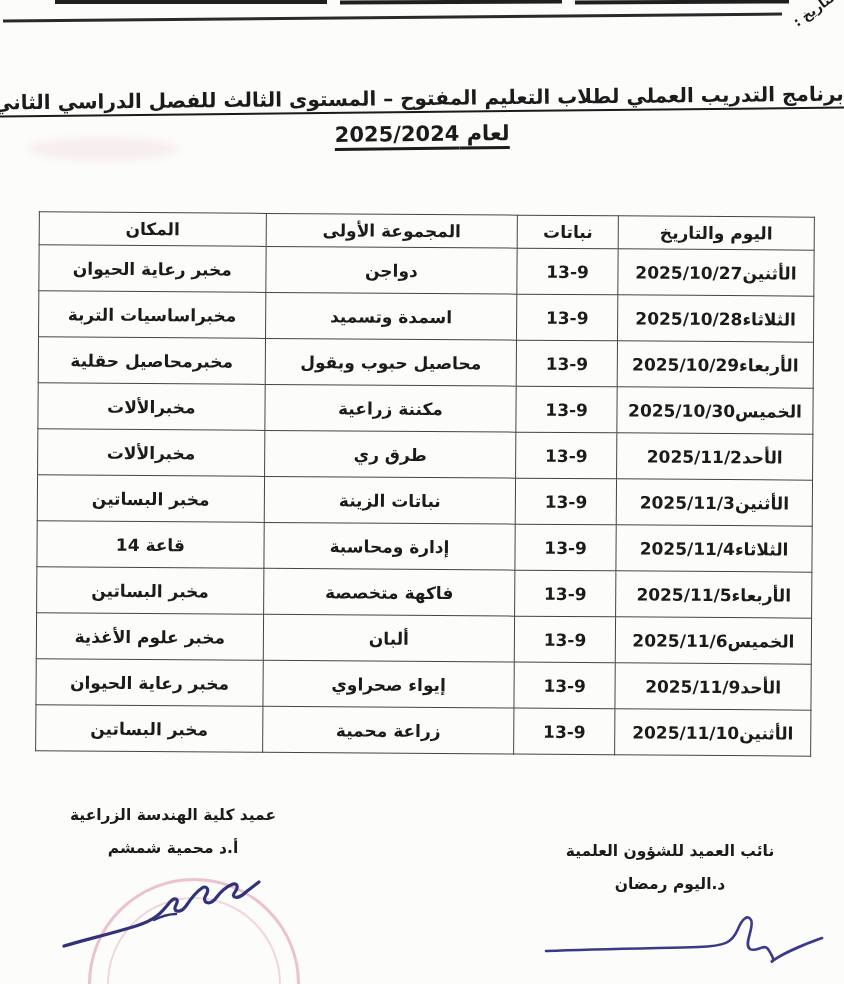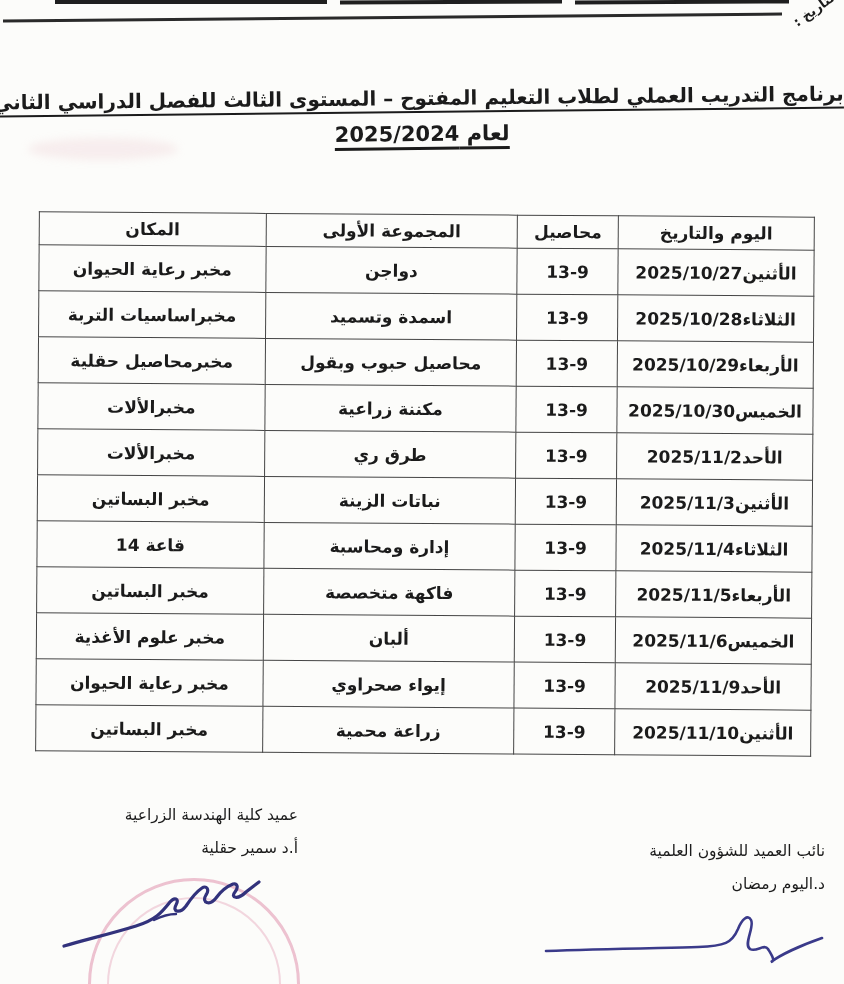--- a/index.html
+++ b/index.html
@@ -56,21 +56,21 @@
   table.schedule th, table.schedule td {
     border:1.7px solid #454545;
     text-align:center; vertical-align:middle;
     font-weight:bold;
   }
   table.schedule th { height:33px; font-size:17px; padding:0 4px; }
   table.schedule td { height:46px; font-size:17px; padding:0 4px; }
   td.c-date  { font-size:17.5px; letter-spacing:0.2px; }
   td.c-time  { font-size:16.5px;margin-left:28px; }
   
-  .sig { position:absolute; direction:rtl; font-weight:normal; font-size:15.5px; }
+  .sig { position:absolute; text-align:center; direction:rtl; font-weight:bold; font-size:15.5px; }
   .sig .sig-title { white-space:nowrap; }
   .sig .sig-name  { margin-top:15px; white-space:nowrap; }
   .sig-left  { top:806px; left:48px;  width:250px; }
   .sig-right { top:830px; left:515px; width:310px;margin-top:12px; }
   .sig-svg { position:absolute; }
   .dean-sign { top:862px; left:58px;  width:235px; height:95px; }
   .vice-sign { top:893px; left:540px; width:290px; height:80px; }
   
   .stamp {
     position:absolute; left:88px; top:878px;
@@ -104,21 +104,21 @@
   <table class="schedule">
     <colgroup>
       <col style="width:196px">
         <col style="width:101px">
         <col style="width:252px">
         <col style="width:227px">
     </colgroup>
     <thead>
       <tr>
         <th>اليوم والتاريخ</th>
-        <th>محاصيل</th>
+        <th>نباتات</th>
         <th>المجموعة الأولى</th>
         <th>المكان</th>
       </tr>
     </thead>
     <tbody>
       <tr>
         <td class="c-date">الأثنين2025/10/27</td>
         <td class="c-time">13-9</td>
         <td class="c-group">دواجن</td>
         <td class="c-place">مخبر رعاية الحيوان</td>
@@ -181,21 +181,21 @@
         <td class="c-date">الأثنين2025/11/10</td>
         <td class="c-time">13-9</td>
         <td class="c-group">زراعة محمية</td>
         <td class="c-place">مخبر البساتين</td>
       </tr>
     </tbody>
   </table>
 
   <div class="sig sig-left">
     <div class="sig-title">عميد كلية الهندسة الزراعية</div>
-    <div class="sig-name">أ.د سمير حقلية</div>
+    <div class="sig-name">أ.د محمية شمشم</div>
   </div>
   <div class="stamp"></div>
   <svg class="sig-svg dean-sign" viewBox="0 0 235 95">
     <path d="M6 84 C30 77 52 72 78 64 C98 58 104 50 112 40 C116 35 122 36 118 43 C114 50 122 52 128 44 C132 38 138 30 144 26 C148 23 152 27 148 33 C143 41 152 44 158 36 C163 29 170 24 175 22 C179 21 181 25 177 30 C172 36 180 38 188 30 L201 20" fill="none" stroke="#32327c" stroke-width="3.2" stroke-linecap="round"></path>
     <path d="M96 58 C104 54 112 52 118 52" fill="none" stroke="#32327c" stroke-width="2.4" stroke-linecap="round"></path>
   </svg>
 
   <div class="sig sig-right">
     <div class="sig-title">نائب العميد للشؤون العلمية</div>
     <div class="sig-name">د.اليوم رمضان</div>

